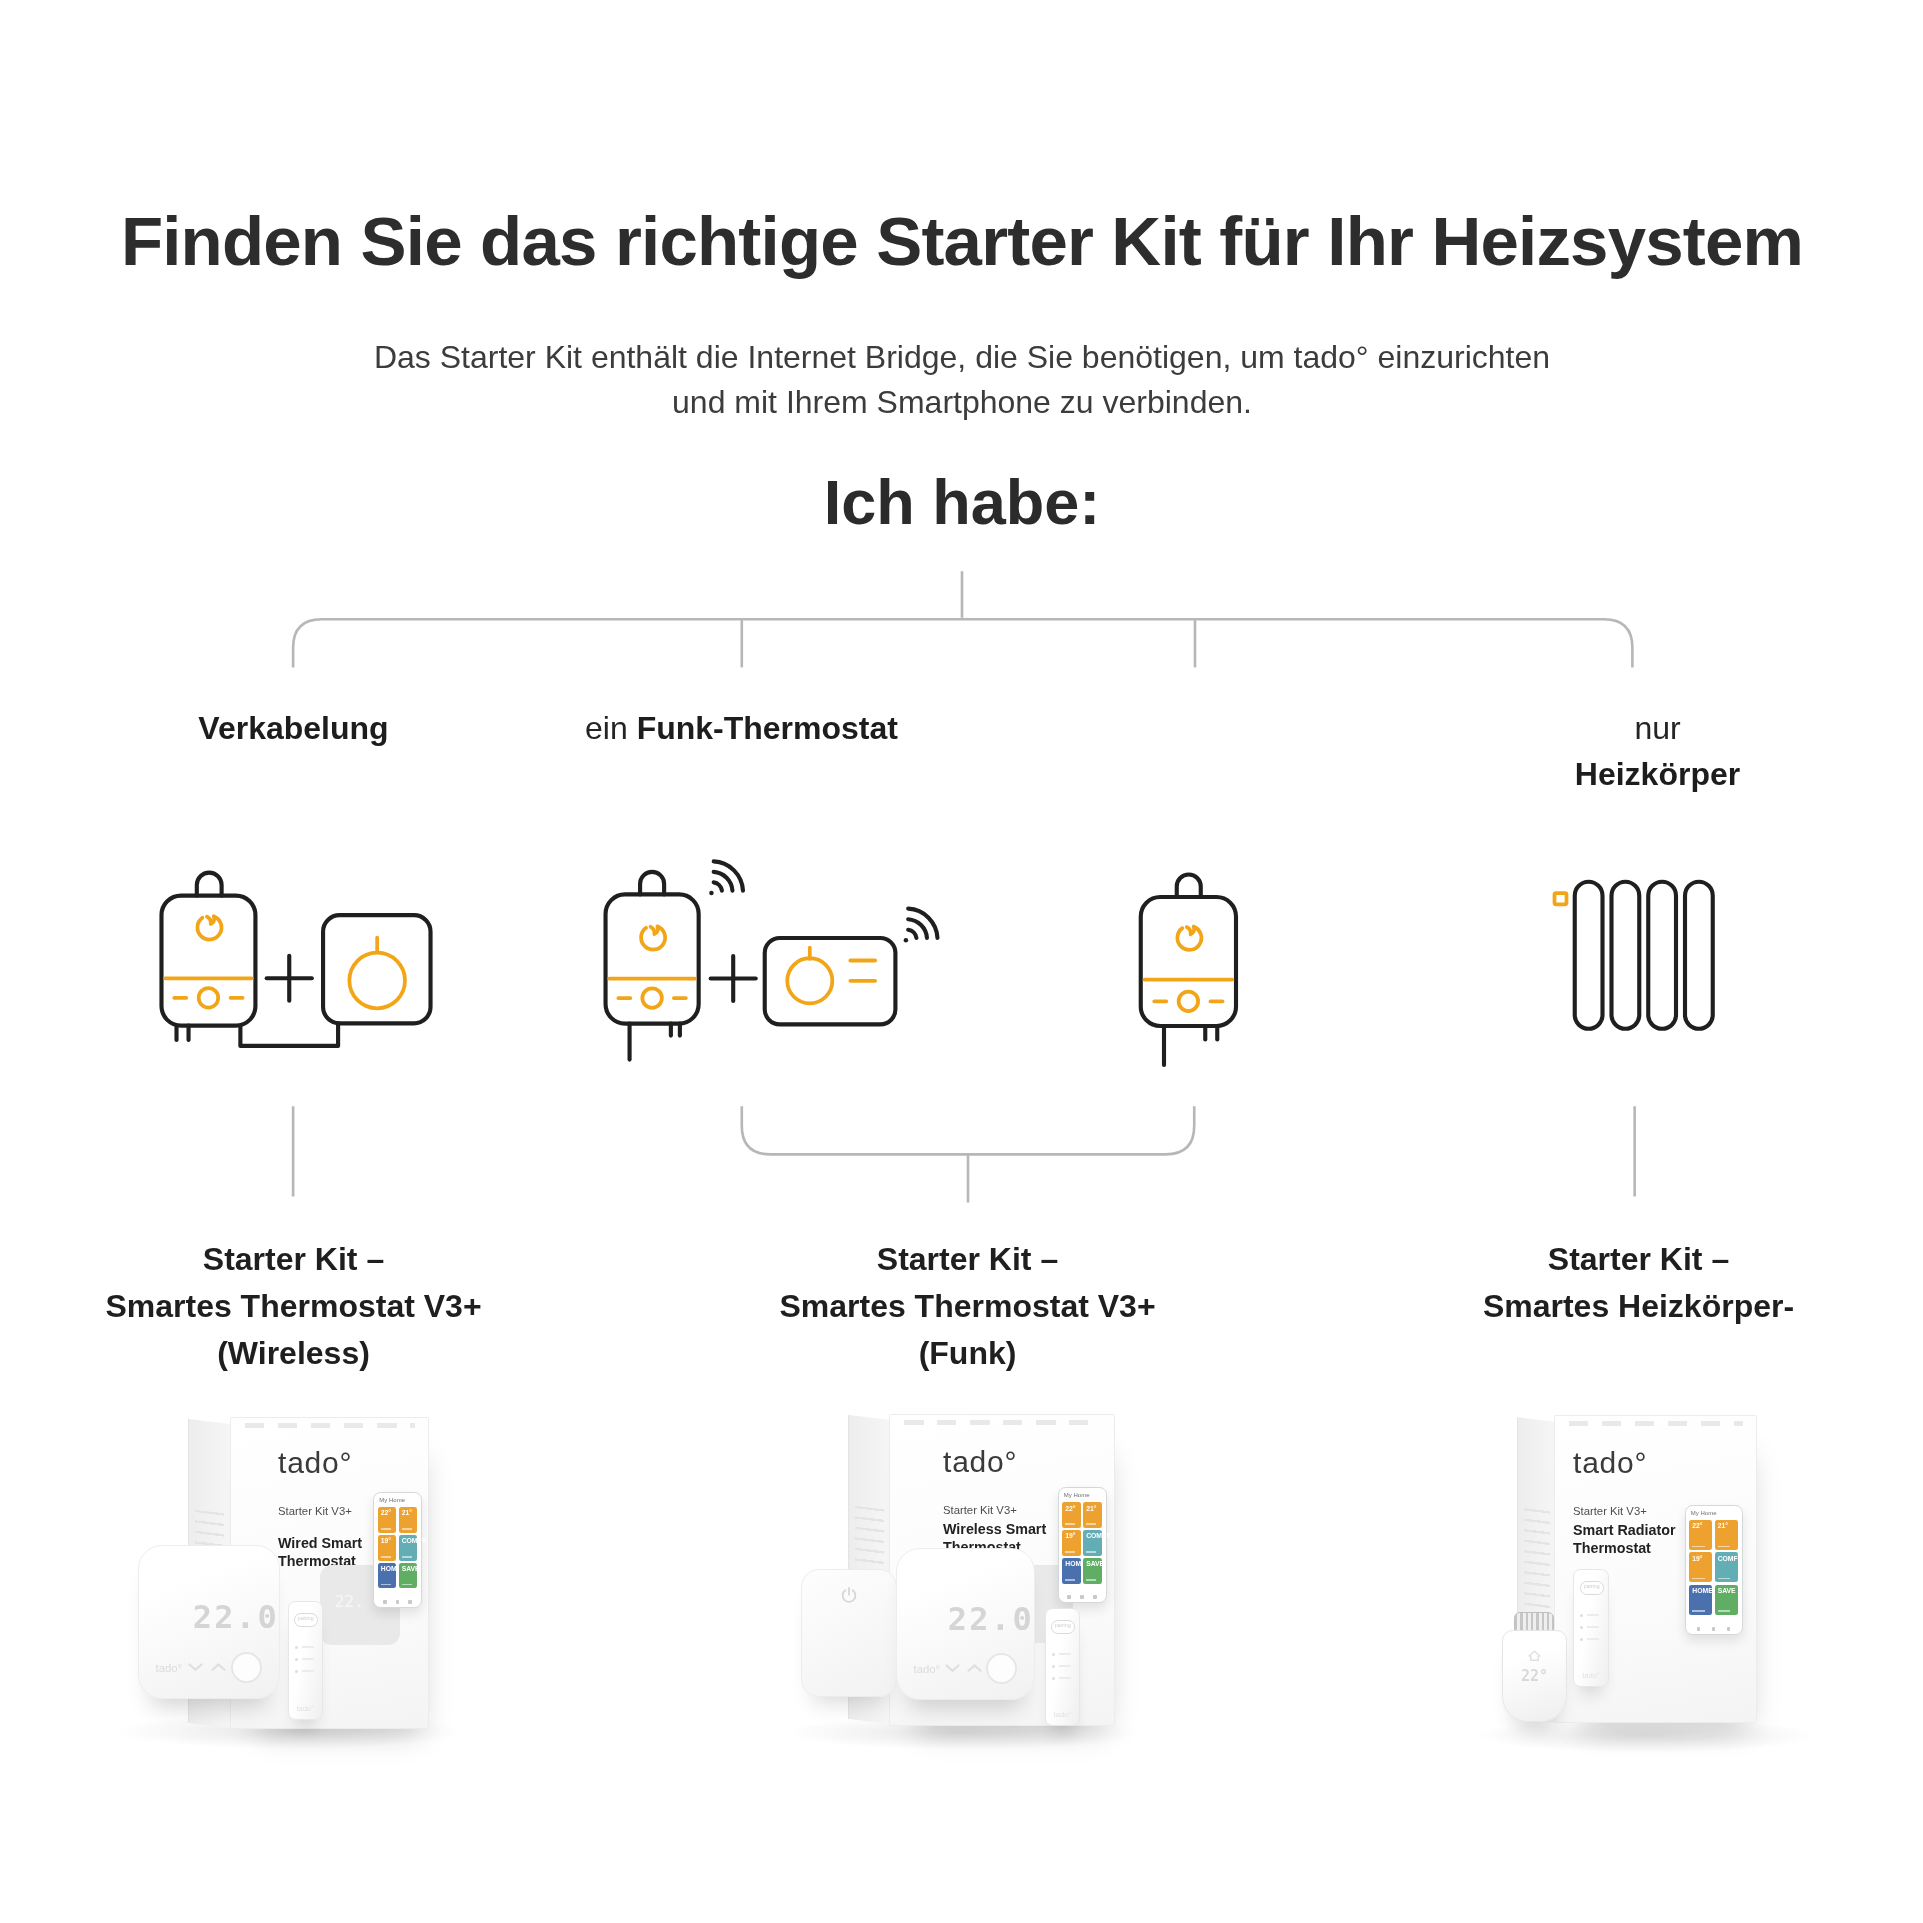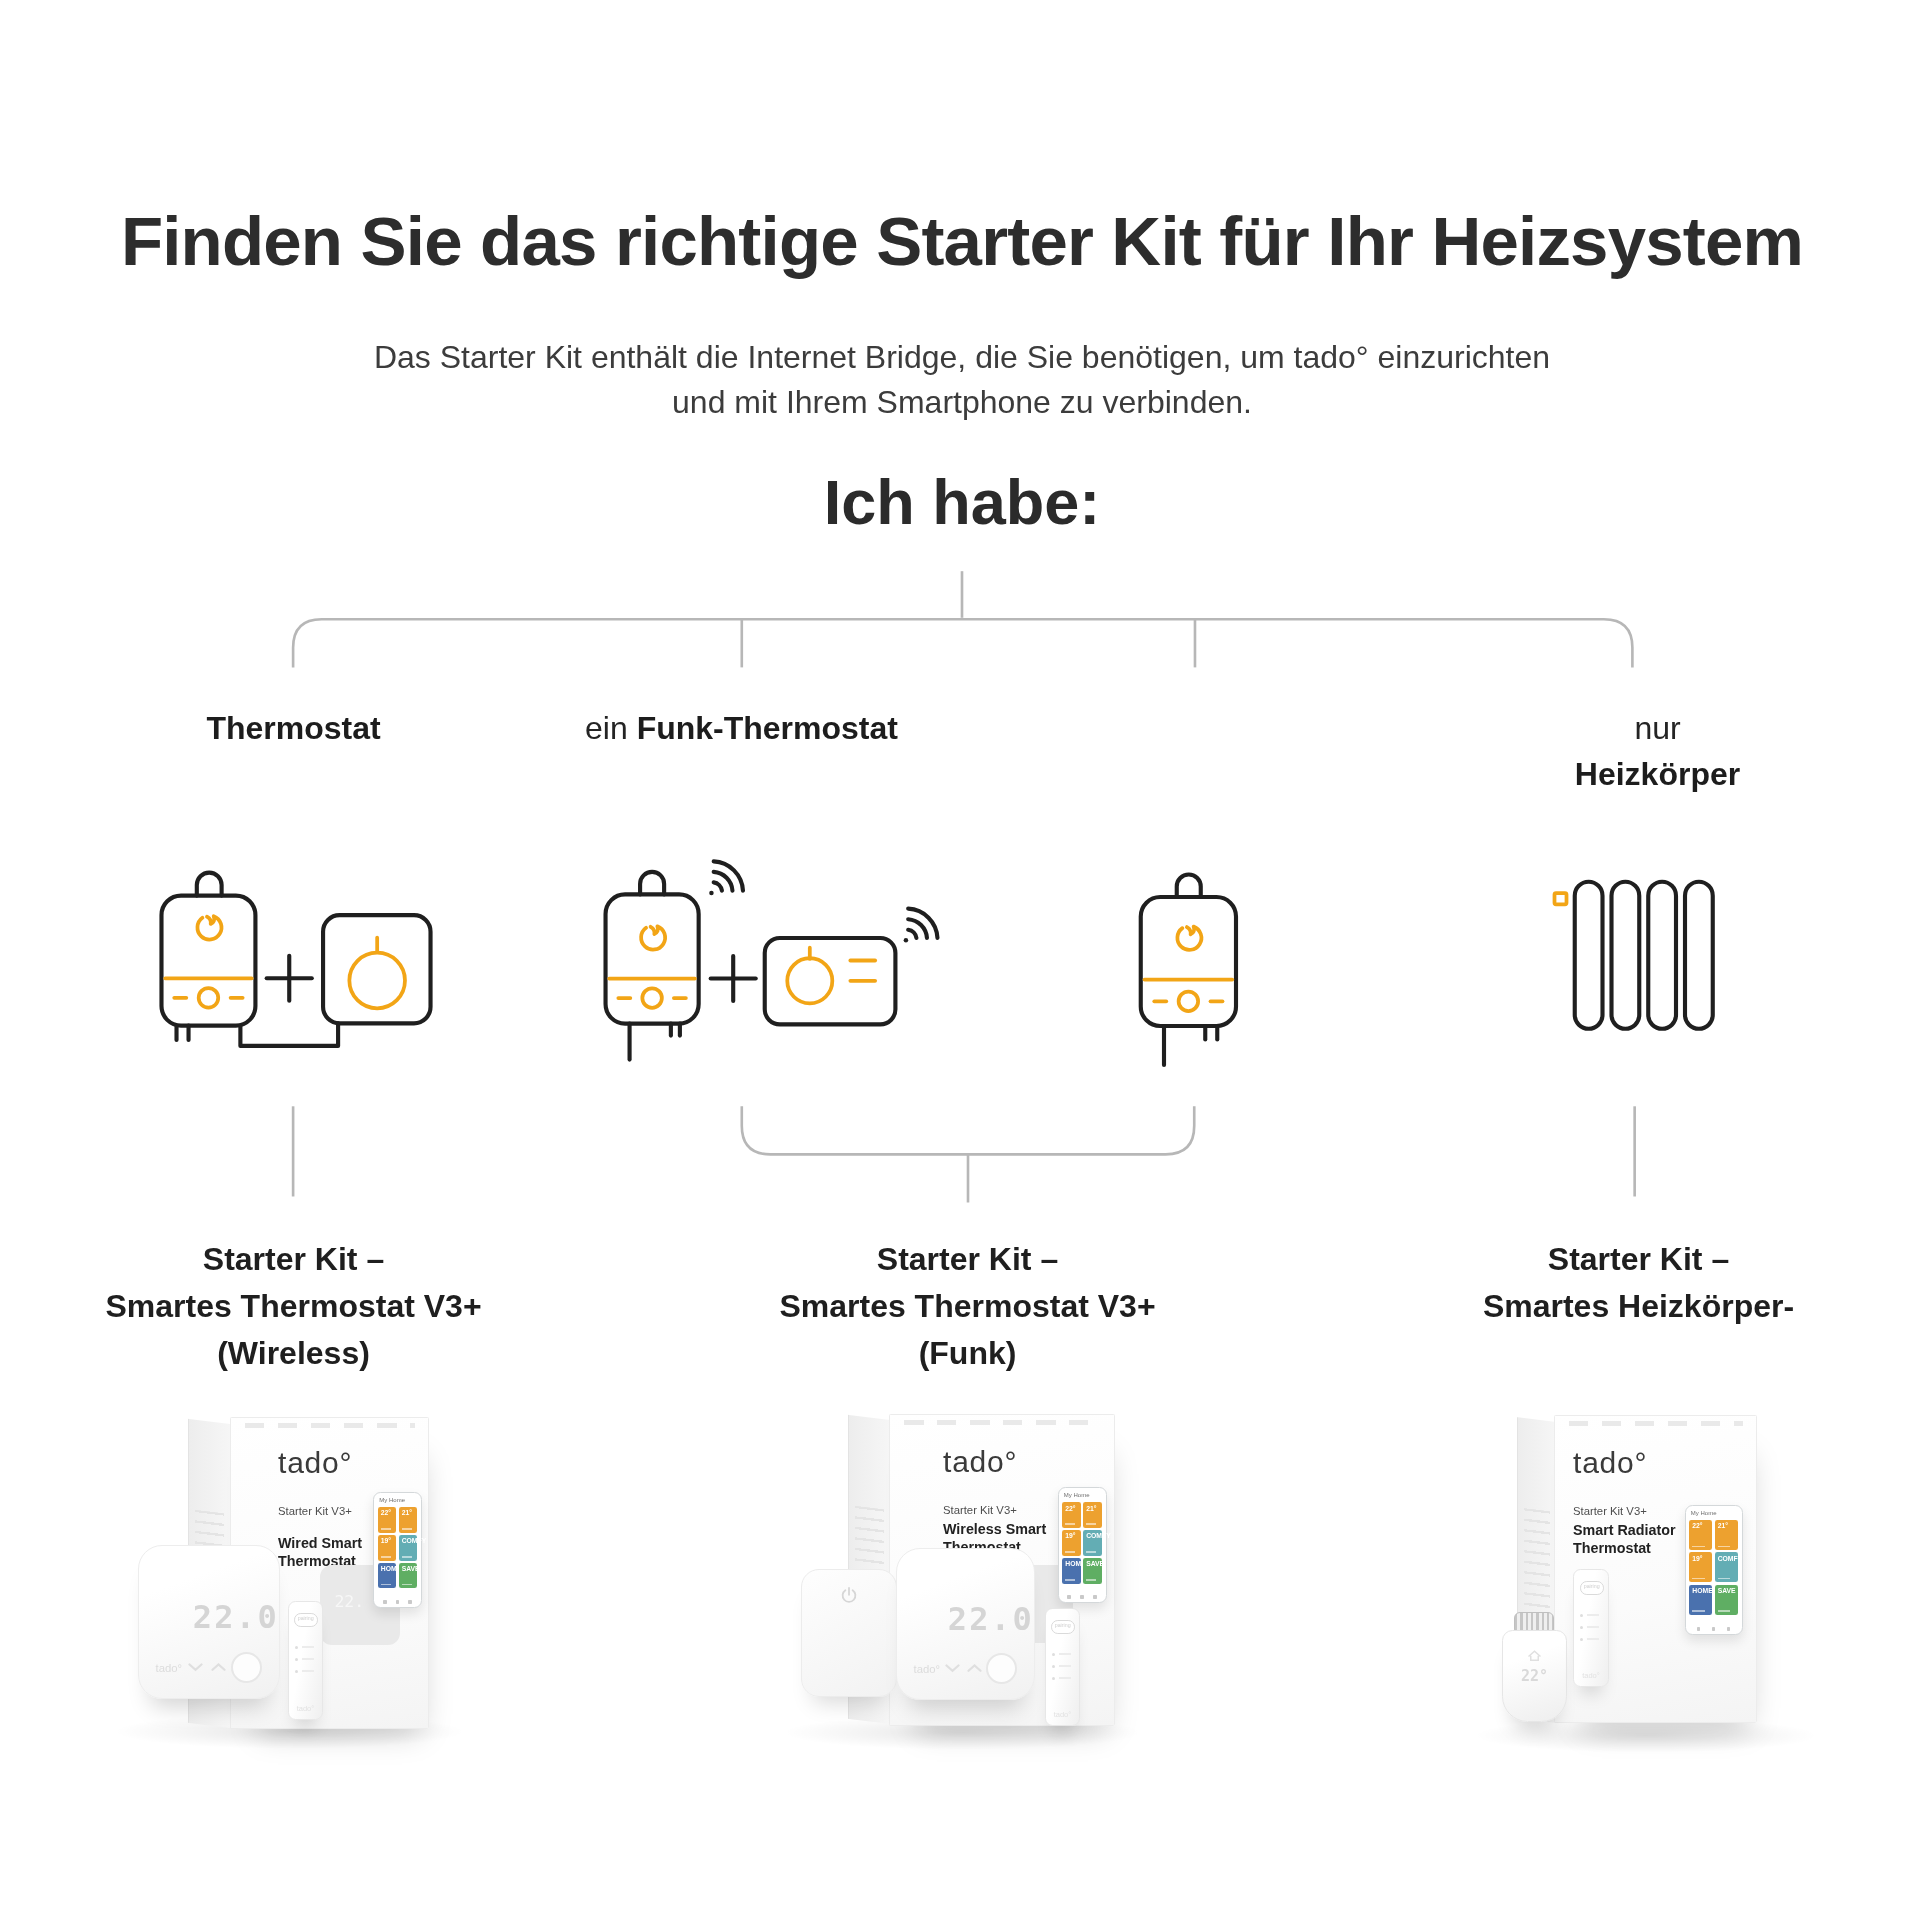--- a/index.html
+++ b/index.html
@@ -106,21 +106,21 @@
     <path d="M390 888 V862 Q390 824 428 824 H2134 Q2172 824 2172 862 V888"></path>
     <path d="M987 824 V888"></path>
     <path d="M1590 824 V888"></path>
     <path d="M390 1472 V1592"></path>
     <path d="M2175 1472 V1592"></path>
     <path d="M987 1472 V1498 Q987 1536 1025 1536 H1551 Q1589 1536 1589 1498 V1472"></path>
     <path d="M1288 1536 V1600"></path>
   </svg>
 
   <div class="opt" style="left:128px;width:331px">
-    <div><b>Thermostat</b></div>
+    <div><b>Verkabelung</b></div>
   </div>
   <div class="opt" style="left:576px;width:331px">
     <div><span>ein </span><b>Funk-Thermostat</b></div>
   </div>
   <div class="opt" style="left:1492px;width:331px">
     <div><span>nur</span></div>
     <div><b>Heizkörper</b></div>
   </div>
 
   <svg class="oicon" style="left:105px;top:849px" width="376" height="248" viewBox="0 0 500 330">

